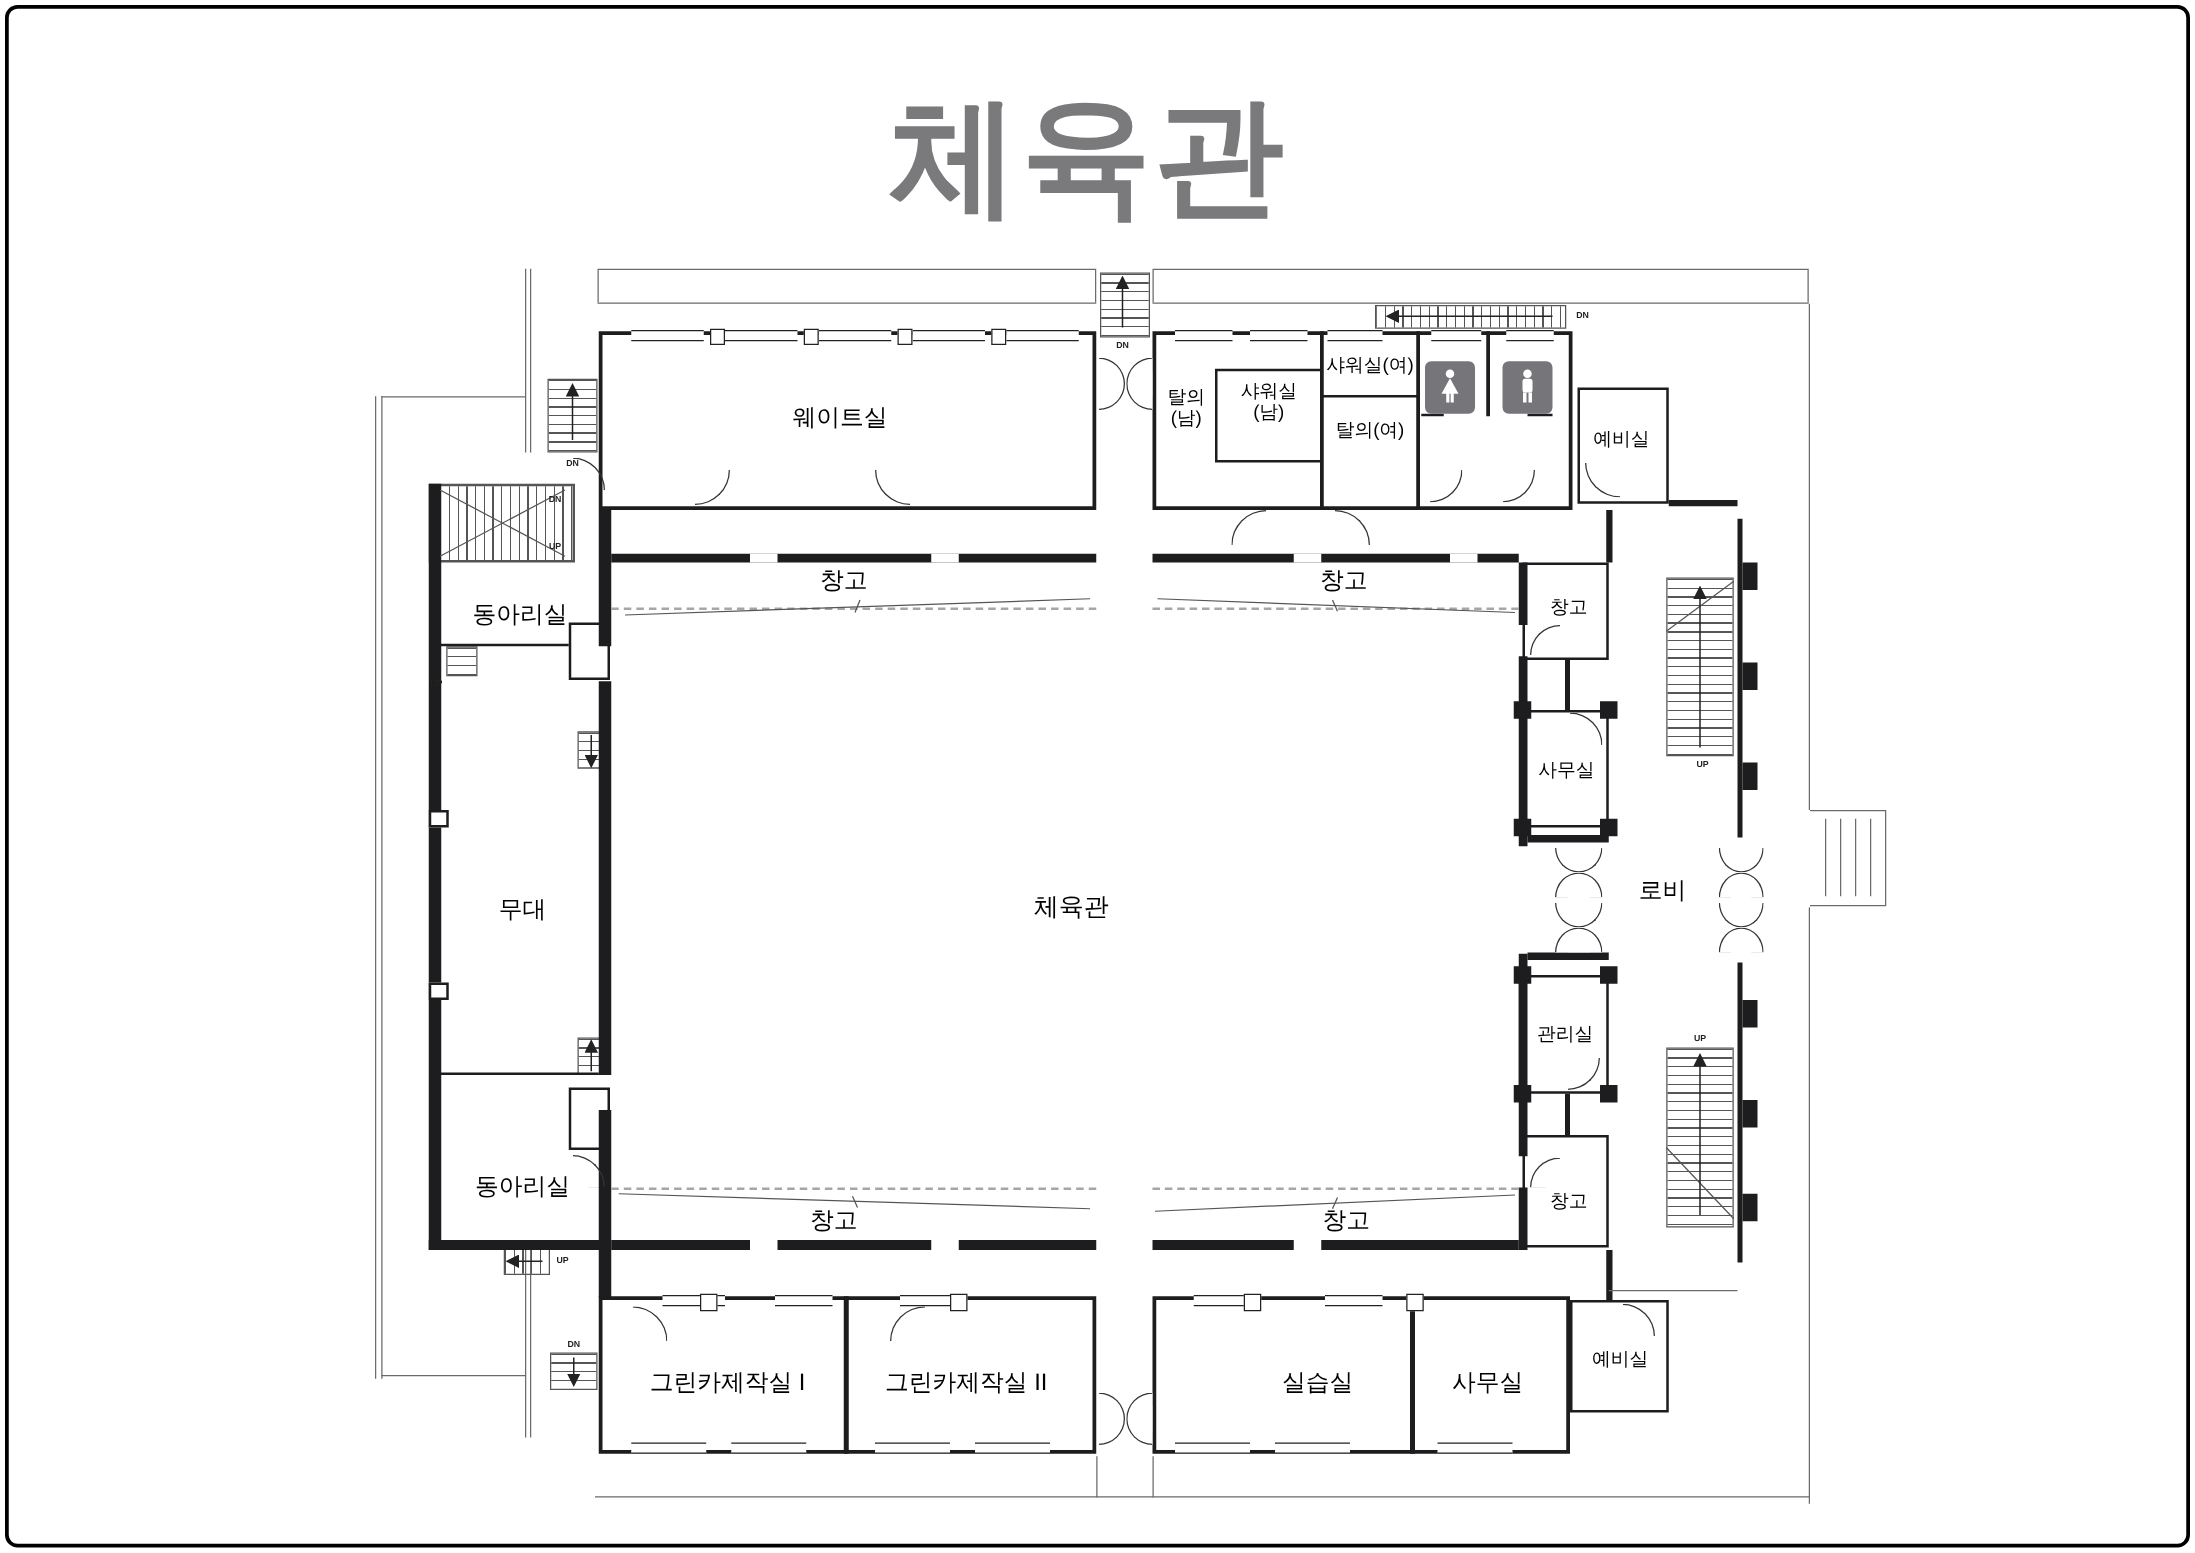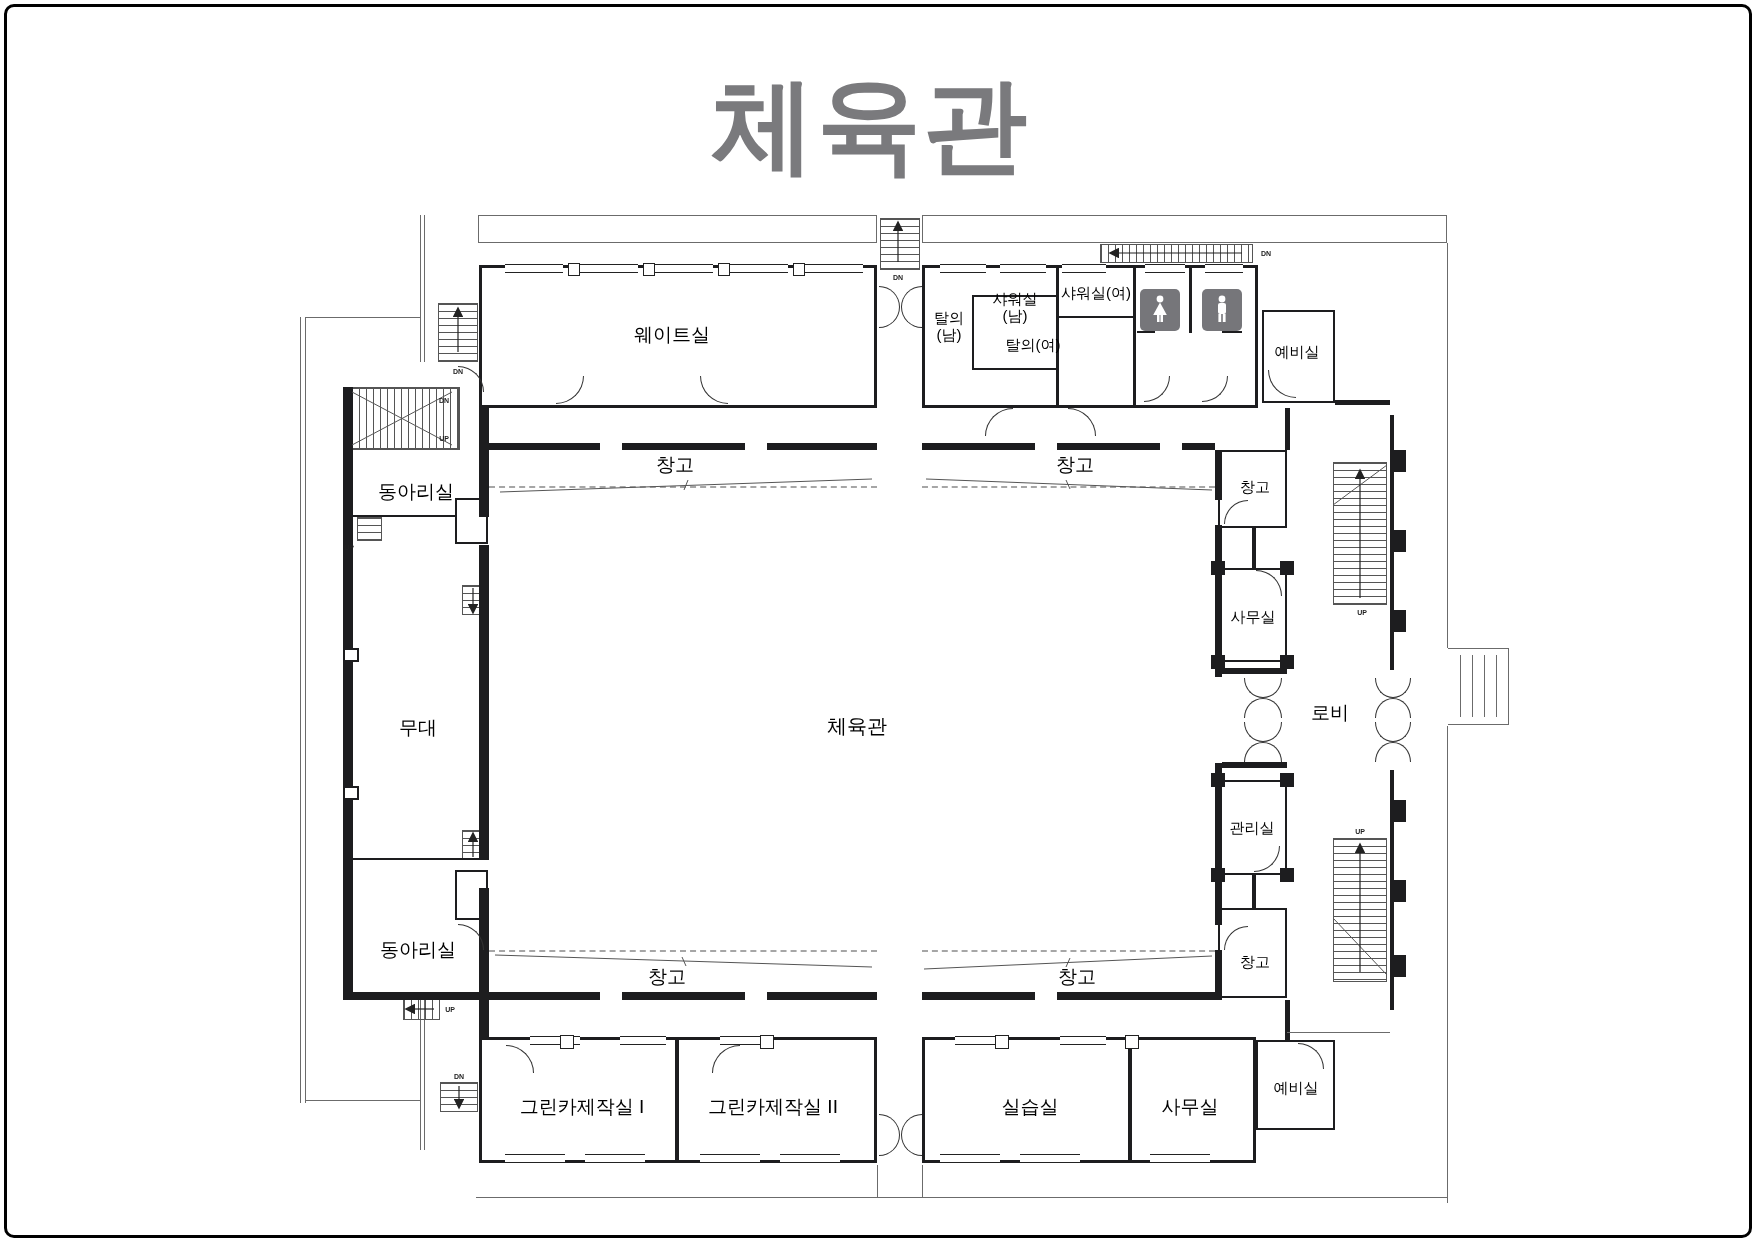--- a/index.html
+++ b/index.html
@@ -290,41 +290,41 @@
       <line x1="473" y1="588" x2="473" y2="611" marker-end="url(#ah)"></line>
       <line x1="473" y1="857" x2="473" y2="835" marker-end="url(#ah)"></line>
       <line x1="1360" y1="598" x2="1360" y2="472" marker-end="url(#ah)"></line>
       <line x1="1360" y1="972" x2="1360" y2="846" marker-end="url(#ah)"></line>
     </g>
   </svg>
 
   <div class="lbl" style="left:672px;top:335px">웨이트실</div>
   <div class="lbl sm" style="left:949px;top:327px">탈의
 (남)</div>
-  <div class="lbl sm" style="left:1015px;top:308px">샤워실
+  <div class="lbl sm" style="left:1015px;top:322px">샤워실
 (남)</div>
   <div class="lbl sm" style="left:1096px;top:293px">샤워실(여)</div>
-  <div class="lbl sm" style="left:1033px;top:345px">탈의(여)</div>
+  <div class="lbl sm" style="left:1096px;top:345px">탈의(여)</div>
   <div class="lbl sm" style="left:1297px;top:352px">예비실</div>
   <div class="lbl" style="left:416px;top:492px">동아리실</div>
   <div class="lbl" style="left:418px;top:728px">무대</div>
   <div class="lbl" style="left:418px;top:950px">동아리실</div>
   <div class="lbl" style="left:857px;top:726px;font-size:20px">체육관</div>
   <div class="lbl" style="left:675px;top:465px">창고</div>
   <div class="lbl" style="left:1075px;top:465px">창고</div>
   <div class="lbl sm" style="left:1255px;top:487px">창고</div>
   <div class="lbl sm" style="left:1253px;top:617px">사무실</div>
   <div class="lbl sm" style="left:1252px;top:828px">관리실</div>
   <div class="lbl sm" style="left:1255px;top:962px">창고</div>
   <div class="lbl" style="left:667px;top:977px">창고</div>
   <div class="lbl" style="left:1077px;top:977px">창고</div>
   <div class="lbl" style="left:1330px;top:713px">로비</div>
   <div class="lbl" style="left:582px;top:1107px">그린카제작실 I</div>
   <div class="lbl" style="left:773px;top:1107px">그린카제작실 II</div>
-  <div class="lbl" style="left:1030px;top:1107px">실습실</div>
+  <div class="lbl" style="left:1054px;top:1107px">실습실</div>
   <div class="lbl" style="left:1190px;top:1107px">사무실</div>
   <div class="lbl sm" style="left:1296px;top:1088px">예비실</div>
 
   <div class="tn" style="left:458px;top:371px">DN</div>
   <div class="tn" style="left:898px;top:277px">DN</div>
   <div class="tn" style="left:1266px;top:253px">DN</div>
   <div class="tn" style="left:444px;top:400px">DN</div>
   <div class="tn" style="left:444px;top:438px">UP</div>
   <div class="tn" style="left:349px;top:547px">UP</div>
   <div class="tn" style="left:450px;top:1009px">UP</div>

